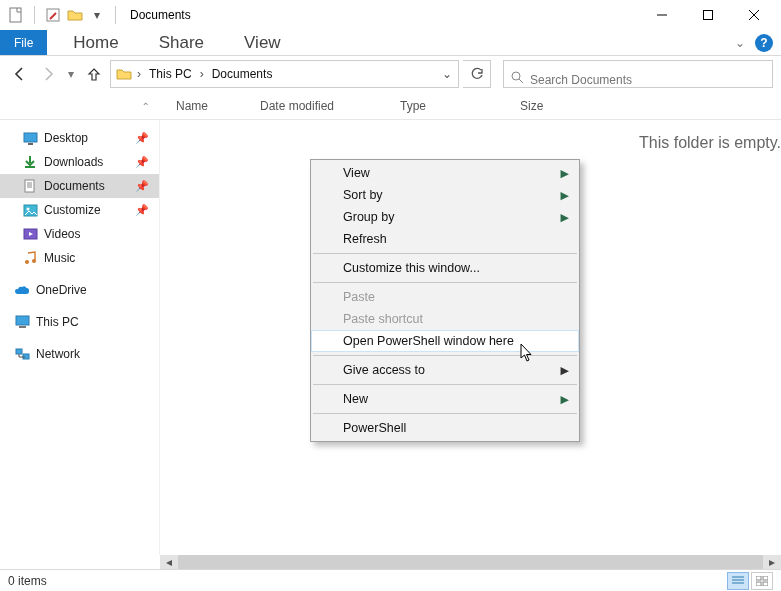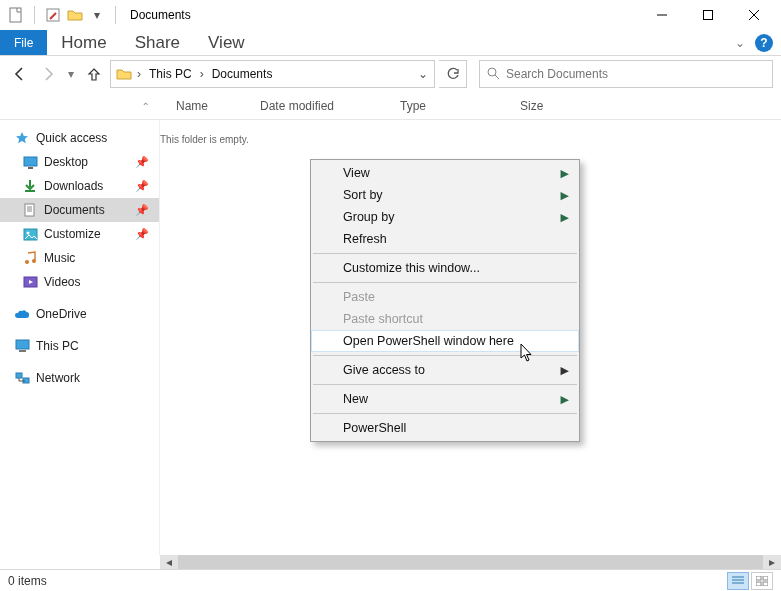--- a/index.html
+++ b/index.html
@@ -9,52 +9,52 @@
 .titlebar { height: 30px; display: flex; align-items: center; padding: 0 4px; background: #fff; }
 .qat { display: flex; align-items: center; gap: 6px; padding: 0 4px; }
 .qat .ic { width: 16px; height: 16px; display:flex; align-items:center; justify-content:center; }
 .titlebar .sep { width:1px; height:18px; background:#ccc; margin:0 4px; }
 .titlebar .title { padding-left: 6px; font-size: 12px; color: #000; }
 .winbtns { margin-left: auto; display: flex; }
 .winbtn { width: 46px; height: 30px; display:flex; align-items:center; justify-content:center; }
 .winbtn svg { pointer-events:none; }
 
 
-.ribbon { height: 26px; display:flex; align-items:stretch; border-bottom:1px solid #d9d9d9; position:relative; }
+.ribbon { height: 26px; display:flex; align-items:stretch; border-bottom:1px solid #d9d9d9; position:relative;gap:12px; }
 .file-tab { background:#1979ca; color:#fff; padding:0 14px; display:flex; align-items:center; font-size:12px; }
 .rtab { padding:0 14px; display:flex; align-items:center; color:#444; font-size:17px; }
 .ribbon .right { margin-left:auto; display:flex; align-items:center; gap:10px; padding-right:8px; }
 .help-badge { width:18px; height:18px; border-radius:50%; background:#1979ca; color:#fff; display:flex; align-items:center; justify-content:center; font-size:12px; font-weight:bold; }
 
 
 .navrow { height: 36px; display:flex; align-items:center; padding:4px 8px; gap:4px; }
 .navbtn { width:24px; height:28px; display:flex; align-items:center; justify-content:center; color:#888; }
 .navbtn.enabled { color:#333; }
 .addr { flex: 1 1 auto; height:28px; border:1px solid #ccc; display:flex; align-items:center; padding:0 4px; gap:2px; }
 .addr .ic { width:18px; height:18px; display:flex; align-items:center; justify-content:center; }
 .addr .seg { padding:0 4px; font-size:12px; color:#111; }
 .addr .chev { color:#555; padding:0 2px; }
 .addr .spacer { flex:1; }
 .refresh { width:28px; height:28px; border:1px solid #ccc; border-left:none; display:flex; align-items:center; justify-content:center; }
-.search { width:294px; height:28px; border:1px solid #ccc; margin-left:8px; display:flex; align-items:center; padding:0 6px; gap:6px; color:#777; }
+.search { width:270px; height:28px; border:1px solid #ccc; margin-left:8px; display:flex; align-items:flex-end; padding:0 6px; gap:6px; color:#777; }
 .search input { border:none; outline:none; flex:1; font-size:12px; color:#333; background:transparent; }
 
 
 .colhdr { height: 28px; border-bottom:1px solid #e6e6e6; display:flex; align-items:center; color:#555; font-size:12px; }
 .colhdr .col-name { padding-left:176px; flex: 0 0 260px; position:relative; }
 .colhdr .col-date { flex:0 0 140px; }
 .colhdr .col-type { flex:0 0 120px; }
 .colhdr .col-size { flex:0 0 80px; }
 .sort-ind { position:absolute; right:110px; top:50%; transform:translateY(-50%); color:#888; font-size:10px; }
 
 
 .body { display:flex; height: calc(591px - 30px - 26px - 36px - 28px - 22px - 14px); position:relative; }
 .sidebar { width:160px; padding:6px 0; overflow:hidden; border-right:1px solid #f0f0f0; }
 .content { flex:1; position:relative; }
-.empty { text-align:left; color:#666; padding-top:14px; font-size:10px; }
+.empty { text-align:right; color:#666; padding-top:14px; font-size:16px; }
 
 .tree-item { display:flex; align-items:center; height:24px; padding-left:22px; gap:6px; font-size:12px; color:#222; position:relative; }
 .tree-item.root { padding-left:14px; }
 .tree-item.selected { background:#d9d9d9; }
 .pin { position:absolute; right:10px; color:#6f767d; font-size:11px; }
 .tree-item .ic { width:16px; height:16px; display:flex; align-items:center; justify-content:center; }
 .star svg, .tree-item svg { display:block; }
 .gap { height:8px; }
 
 
@@ -193,28 +193,20 @@
     <span class="sort-ind" data-interactable="false">⌃</span>
   </div>
   <div class="col-date" data-interactable="true">Date modified</div>
   <div class="col-type" data-interactable="true">Type</div>
   <div class="col-size" data-interactable="true">Size</div>
 </div>
 
 <div class="body" data-interactable="false">
   <div class="sidebar" data-interactable="false">
 
-    <div class="tree-item root" data-interactable="true">
-      <span class="ic" data-interactable="false">
-        <svg width="14" height="14" viewBox="0 0 14 14">
-            <path d="M7 1 L8.8 5 L13 5.3 L9.8 8 L10.8 12.3 L7 10 L3.2 12.3 L4.2 8 L1 5.3 L5.2 5 Z" fill="#3fa3e0"></path>
-          </svg>
-      </span>
-      <span data-interactable="false">Quick access</span>
-    </div>
 
     <div class="tree-item" data-interactable="true">
       <span class="ic" data-interactable="false">
           <svg width="15" height="13" viewBox="0 0 15 13">
             <rect x="1" y="1" width="13" height="9" fill="#3fa3e0" stroke="#2b7bb0"></rect>
             <rect x="5" y="11" width="5" height="2" fill="#666"></rect>
           </svg>
         </span>
       <span data-interactable="false">Desktop</span>
       <span class="pin" data-interactable="false">📌</span>
@@ -247,36 +239,36 @@
             <rect x="1" y="1" width="13" height="11" fill="#42b8d6" stroke="#2a8faa"></rect>
             <circle cx="5" cy="5" r="1.5" fill="#fff"></circle>
             <path d="M2 11 L6 7 L9 10 L11 8 L14 11" fill="none" stroke="#fff"></path>
           </svg>
         </span>
       <span data-interactable="false">Customize</span>
       <span class="pin" data-interactable="false">📌</span>
     </div>
     <div class="tree-item" data-interactable="true">
       <span class="ic" data-interactable="false">
+          <svg width="15" height="12" viewBox="0 0 15 12">
+            <rect x="1" y="1" width="13" height="10" fill="#7b5cc8" stroke="#5a3fa0"></rect>
+            <path d="M6 4 L10 6 L6 8 Z" fill="#fff"></path>
+          </svg>
+        </span>
+      <span data-interactable="false">Videos</span>
+    </div>
+    <div class="tree-item" data-interactable="true">
+      <span class="ic" data-interactable="false">
           <svg width="13" height="14" viewBox="0 0 13 14">
             <path d="M4 2 L11 1 L11 9" stroke="#d07a2a" fill="none" stroke-width="1.4"></path>
             <circle cx="3" cy="11" r="2" fill="#d07a2a"></circle>
             <circle cx="10" cy="10" r="2" fill="#d07a2a"></circle>
           </svg>
         </span>
       <span data-interactable="false">Music</span>
-    </div>
-    <div class="tree-item" data-interactable="true">
-      <span class="ic" data-interactable="false">
-          <svg width="15" height="12" viewBox="0 0 15 12">
-            <rect x="1" y="1" width="13" height="10" fill="#7b5cc8" stroke="#5a3fa0"></rect>
-            <path d="M6 4 L10 6 L6 8 Z" fill="#fff"></path>
-          </svg>
-        </span>
-      <span data-interactable="false">Videos</span>
     </div>
 
     <div class="gap"></div>
     <div class="tree-item root" data-interactable="true">
       <span class="ic" data-interactable="false">
           <svg width="16" height="11" viewBox="0 0 16 11">
             <path d="M4 9 Q1 9 1 6 Q1 3.5 4 4 Q5 1 8 2 Q11 0 12.5 3 Q15.5 3 15 6.5 Q15 9 12 9 Z" fill="#1e88d6"></path>
           </svg>
         </span>
       <span data-interactable="false">OneDrive</span>

